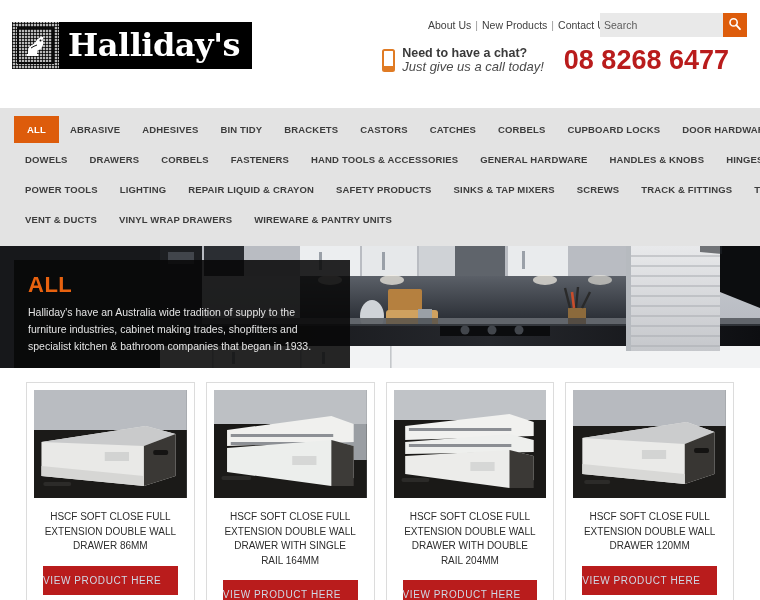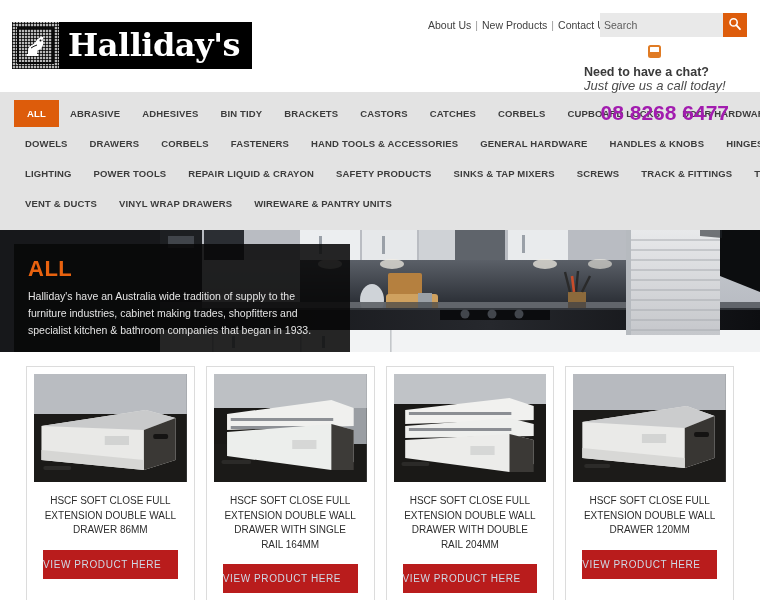--- a/index.html
+++ b/index.html
@@ -6,21 +6,21 @@
   html, body {
     width: 760px; height: 600px;
     background: #ffffff;
     font-family: "Liberation Sans", sans-serif;
     overflow: hidden;
   }
 
   
   .header {
     position: relative;
-    height: 92px;
+    height: 108px;
     background: #ffffff;
   }
 
   .logo-wrap {
     position: absolute;
     left: 12px; top: 22px;
     display: flex;
     align-items: stretch;
     height: 47px;
     background: #000;
@@ -85,21 +85,20 @@
     cursor: pointer;
     display: flex; align-items: center; justify-content: center;
   }
 
   .chat {
     position: absolute;
     right: 31px; top: 45px;
     display: flex;
     align-items: center;
     gap: 7px;
-    flex-direction: column;
   }
   .phone-icon {
     width: 13px; height: 23px;
     border: 2px solid #e07b24;
     border-radius: 2.5px;
     position: relative;
     background: #fff;
     flex: 0 0 13px;
   }
   .phone-icon::after {
@@ -112,23 +111,23 @@
   .chat-lines { line-height: 1.15; }
   .chat-line1 {
     font-size: 12.5px; font-weight: bold; color: #3a3a3a;
     white-space: nowrap;
   }
   .chat-line2 {
     font-size: 13px; font-style: italic; color: #4a4a4a;
     white-space: nowrap;
   }
   .chat-phone {
-    font-size: 21px; font-weight: bold; color: #a21caf;
+    font-size: 27px; font-weight: bold; color: #b91c1c;
     white-space: nowrap;
-    margin-left: 20px;
+    margin-left: 13px;
   }
 
   
   .nav {
     background: #e3e3e3;
     padding: 8px 14px 10px 14px;
     min-height: 100px;
   }
   .nav-row {
     display: flex;
@@ -297,22 +296,22 @@
     <a class="nav-item" href="#">DRAWERS</a>
     <a class="nav-item" href="#">CORBELS</a>
     <a class="nav-item" href="#">FASTENERS</a>
     <a class="nav-item" href="#">HAND TOOLS &amp; ACCESSORIES</a>
     <a class="nav-item" href="#">GENERAL HARDWARE</a>
     <a class="nav-item" href="#">HANDLES &amp; KNOBS</a>
     <a class="nav-item" href="#">HINGES</a>
 
   </div>
   <div class="nav-row">
+    <a class="nav-item" href="#">POWER TOOLS</a>
     <a class="nav-item" href="#">LIGHTING</a>
-    <a class="nav-item" href="#">POWER TOOLS</a>
     <a class="nav-item" href="#">REPAIR LIQUID &amp; CRAYON</a>
     <a class="nav-item" href="#">SAFETY PRODUCTS</a>
     <a class="nav-item" href="#">SINKS &amp; TAP MIXERS</a>
     <a class="nav-item" href="#">SCREWS</a>
     <a class="nav-item" href="#">TRACK &amp; FITTINGS</a>
     <a class="nav-item" href="#">TUBING &amp; FITTINGS</a>
   </div>
   <div class="nav-row">
     <a class="nav-item" href="#">VENT &amp; DUCTS</a>
     <a class="nav-item" href="#">VINYL WRAP DRAWERS</a>

